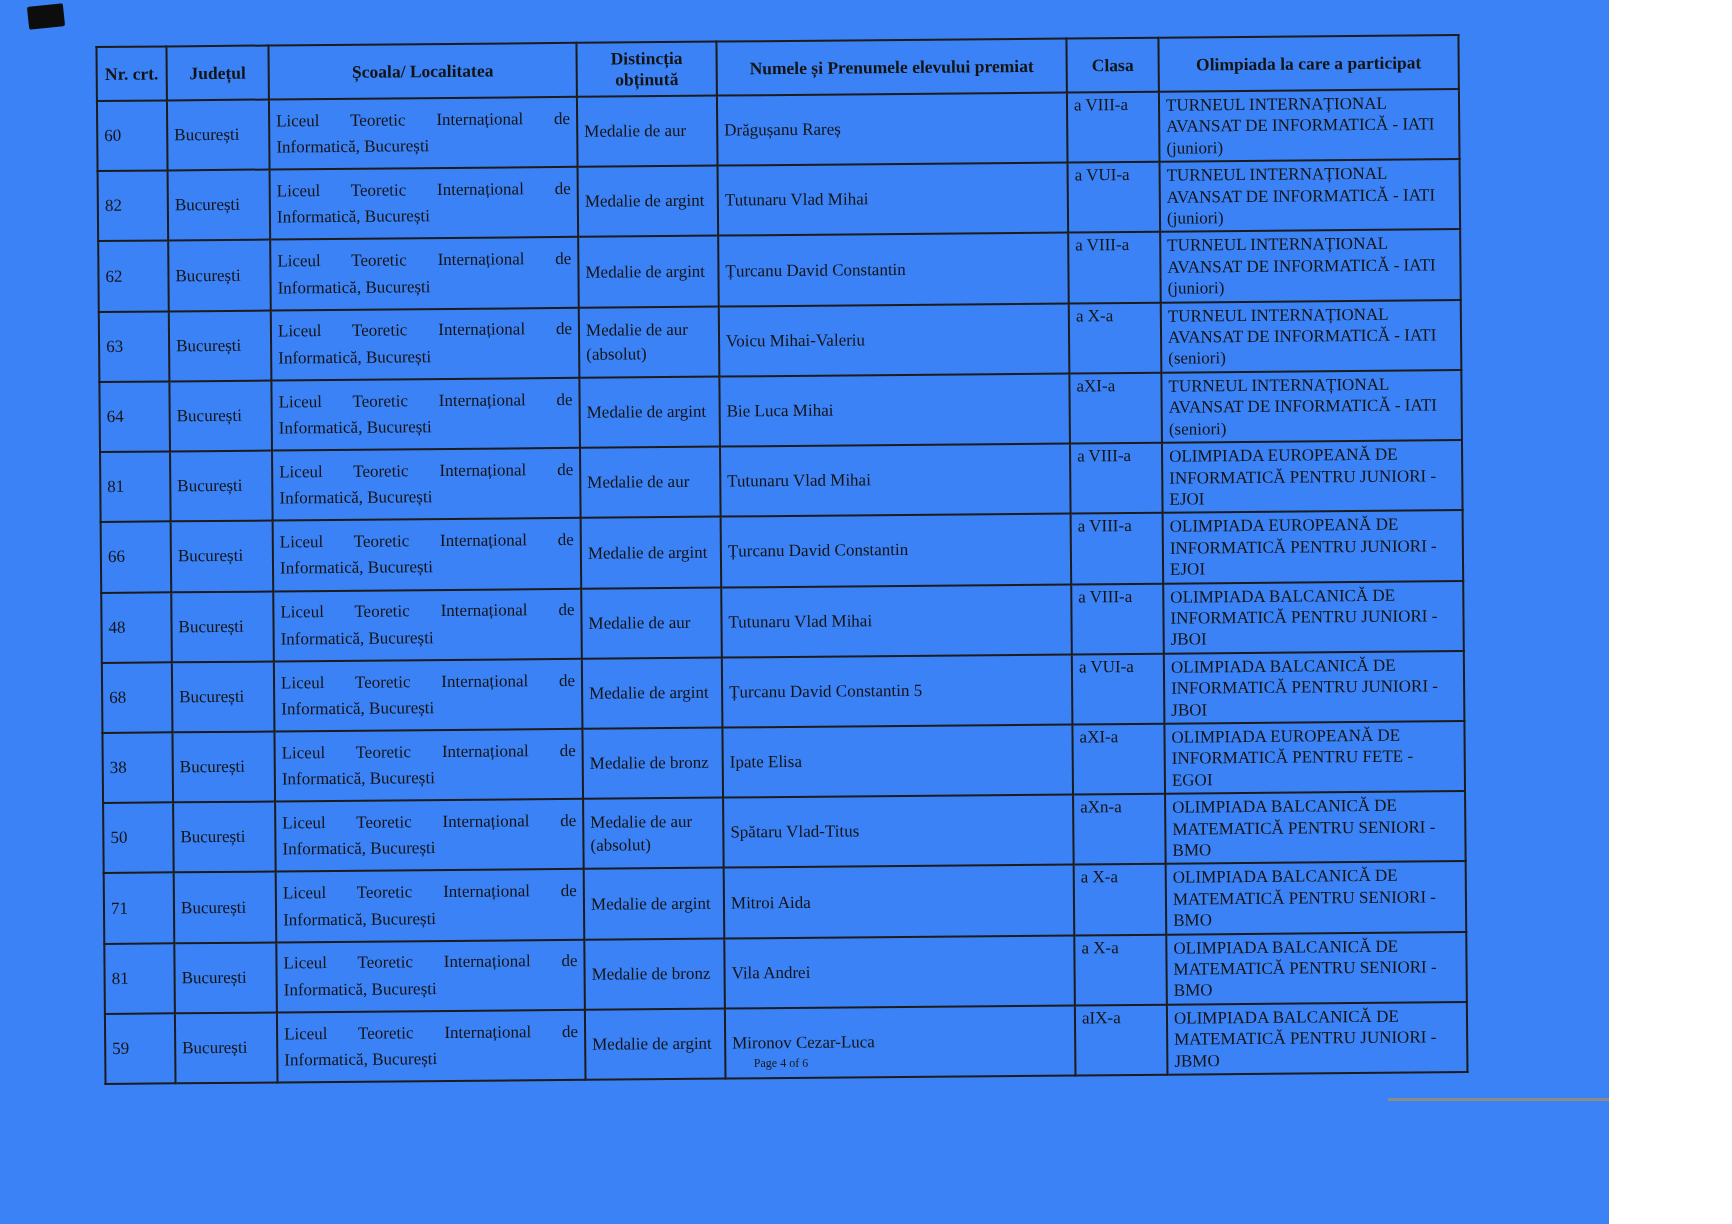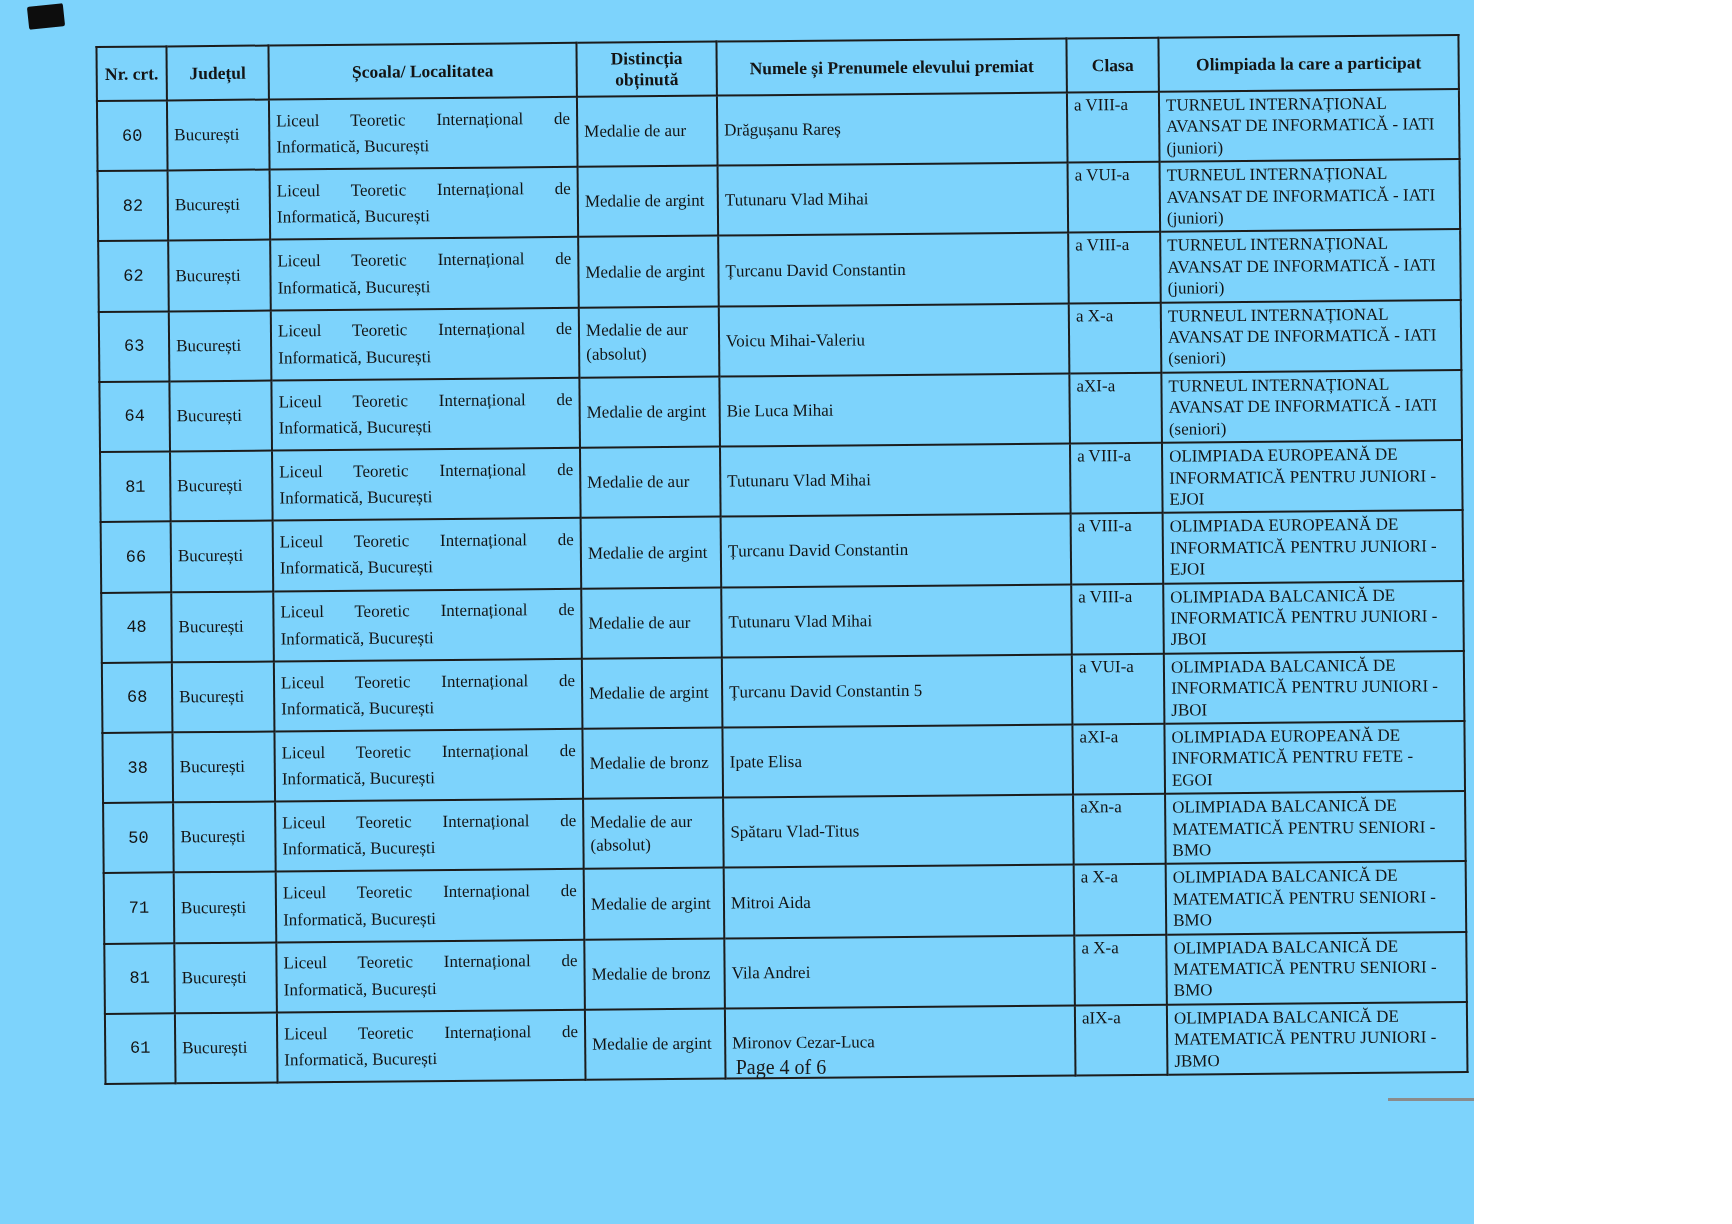--- a/index.html
+++ b/index.html
@@ -2,23 +2,23 @@
 <html><head>
 <meta charset="utf-8">
 <style>
   html, body {
     margin: 0;
     padding: 0;
     background: #ffffff;
   }
   .page {
     position: relative;
-    width: 1474px;
+    width: 1609px;
     height: 1224px;
-    background: #7dd3fc;
+    background: #3b82f6;
     font-family: "Liberation Serif", serif;
     color: #141414;
     overflow: hidden;
   }
   
   .blot-topleft {
     position: absolute;
     left: 28px; top: 5px;
     width: 36px; height: 23px;
     background: #0d0d0d;
@@ -57,23 +57,22 @@
     vertical-align: middle;
     height: 46px;
     font-size: 17.5px;
     line-height: 1.2;
     padding: 3px 4px;
   }
   table.awards tbody tr {
     height: 67px;
   }
   td.col-nr {
-    text-align: center;
-    vertical-align: middle;
-    font-family: Liberation Mono, monospace;
+    text-align: left;
+    vertical-align: middle;
   }
   td.col-judet {
     text-align: left;
     vertical-align: middle;
     padding-left: 7px;
   }
   td.col-scoala {
     text-align: justify;
     text-align-last: left;
     vertical-align: middle;
@@ -103,21 +102,21 @@
     font-size: 16.5px;
     line-height: 1.26;
     padding: 1px 4px 1px 6px;
   }
   .footer {
     position: absolute;
     left: 100px;
     top: 1056px;
     width: 1362px;
     text-align: center;
-    font-size: 20px;
+    font-size: 12px;
     color: #1a1a1a;
   }
 </style>
 </head>
 <body>
 
 <div class="page">
 
   <div class="blot-topleft"></div>
 
@@ -255,21 +254,21 @@
           <tr>
             <td class="col-nr">81</td>
             <td class="col-judet">București</td>
             <td class="col-scoala">Liceul Teoretic Internațional de Informatică, București</td>
             <td class="col-distinctie">Medalie de bronz</td>
             <td class="col-nume">Vila Andrei</td>
             <td class="col-clasa">a X-a</td>
             <td class="col-olimpiada">OLIMPIADA BALCANICĂ DE MATEMATICĂ PENTRU SENIORI - BMO</td>
           </tr>
           <tr>
-            <td class="col-nr">61</td>
+            <td class="col-nr">59</td>
             <td class="col-judet">București</td>
             <td class="col-scoala">Liceul Teoretic Internațional de Informatică, București</td>
             <td class="col-distinctie">Medalie de argint</td>
             <td class="col-nume">Mironov Cezar-Luca</td>
             <td class="col-clasa">aIX-a</td>
             <td class="col-olimpiada">OLIMPIADA BALCANICĂ DE MATEMATICĂ PENTRU JUNIORI - JBMO</td>
           </tr>
         </tbody>
     </table>
   </div>

